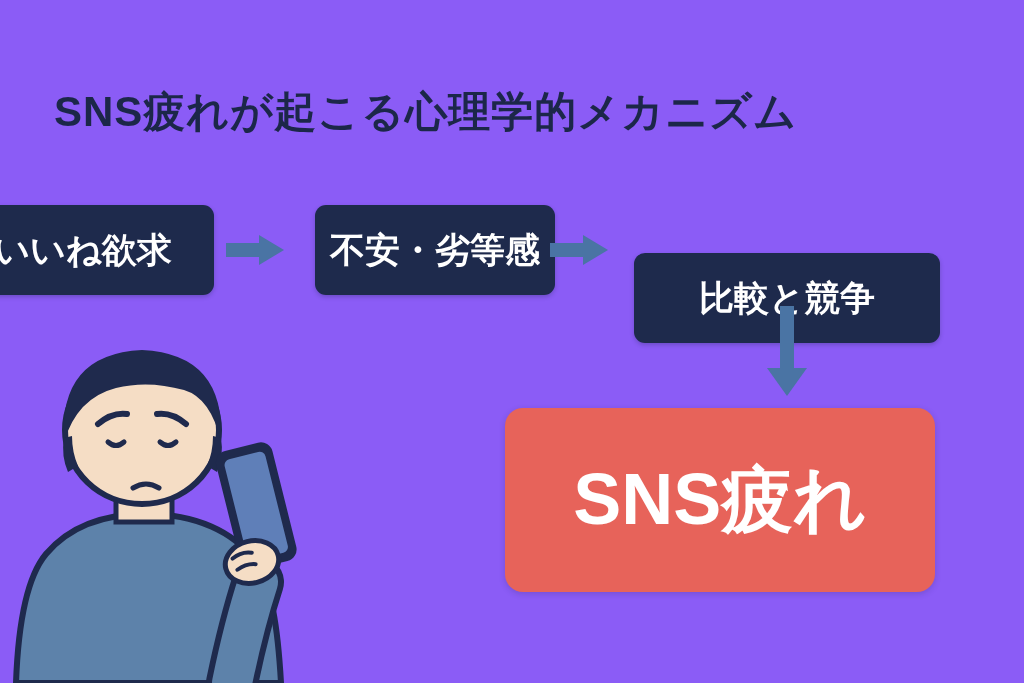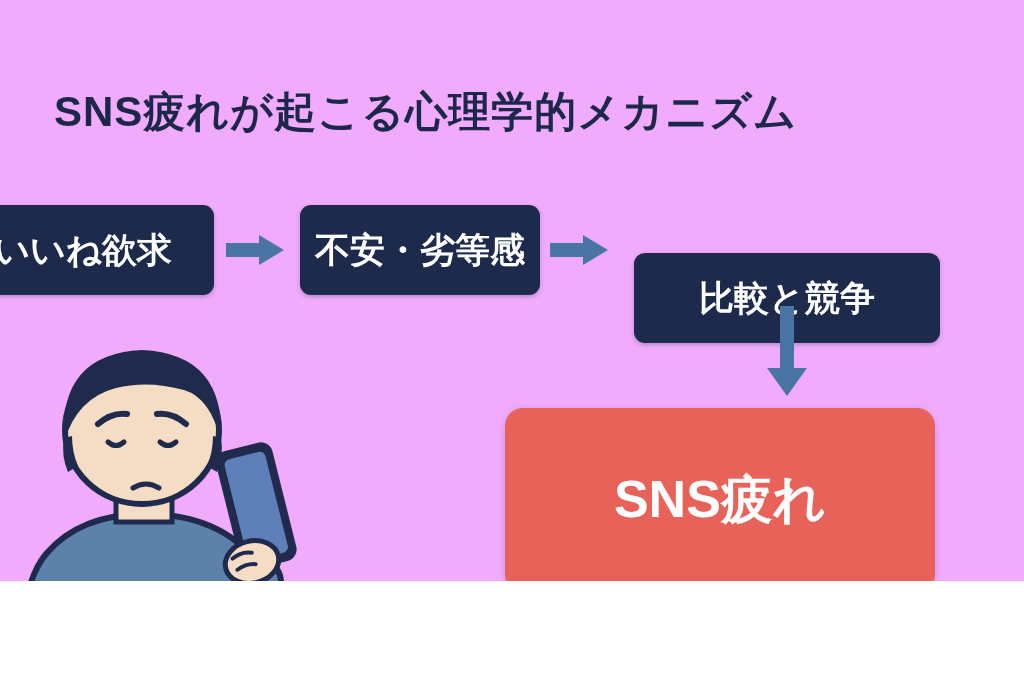--- a/index.html
+++ b/index.html
@@ -1,20 +1,20 @@
 <!DOCTYPE html>
 <html><head>
 <meta charset="utf-8">
 <style>
   html, body { margin: 0; padding: 0; }
   .canvas {
     position: relative;
     width: 1024px;
-    height: 581px;
-    background: #f0abfc;
+    height: 683px;
+    background: #8b5cf6;
     overflow: hidden;
     font-family: "Liberation Sans", sans-serif;
   }
   .title {
     position: absolute;
     left: 54px;
     top: 84px;
     font-size: 42px;
     font-weight: bold;
     color: #1c2749;
@@ -30,39 +30,39 @@
     display: flex;
     align-items: center;
     justify-content: center;
     color: #ffffff;
     font-size: 35px;
     font-weight: bold;
     white-space: nowrap;
     box-shadow: 0 2px 4px rgba(20,30,60,0.25);
   }
   .step-0 { left: -48px; width: 262px; }
-  .step-1 { left: 300px; width: 240px; }
+  .step-1 { left: 315px; width: 240px; }
   .step-2 { left: 634px; width: 306px; margin-top: 48px; }
   .h-arrow { position: absolute; top: 230px; }
   .h-arrow-1 { left: 226px; }
   .h-arrow-2 { left: 550px; }
   .v-arrow { position: absolute; left: 765px; top: 306px; }
   .result-box {
     position: absolute;
     left: 505px;
     top: 408px;
     width: 430px;
     height: 184px;
     background: #e7635a;
     border-radius: 18px;
     display: flex;
     align-items: center;
     justify-content: center;
     color: #ffffff;
-    font-size: 52px;
+    font-size: 72px;
     font-weight: bold;
     white-space: nowrap;
     box-shadow: 0 2px 6px rgba(20,30,60,0.18);
   }
   .person {
     position: absolute;
     left: 0;
     top: 330px;
     width: 320px;
     height: 353px;

